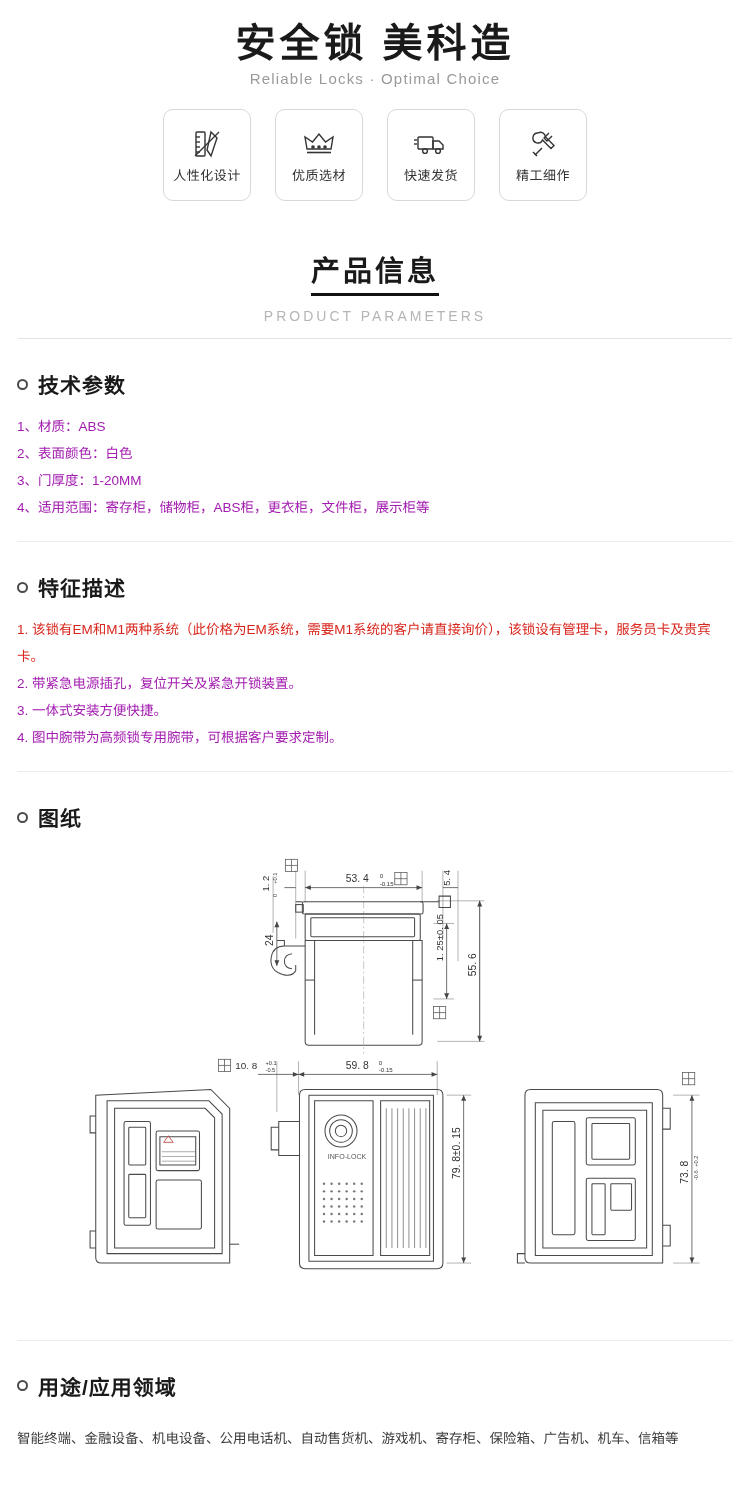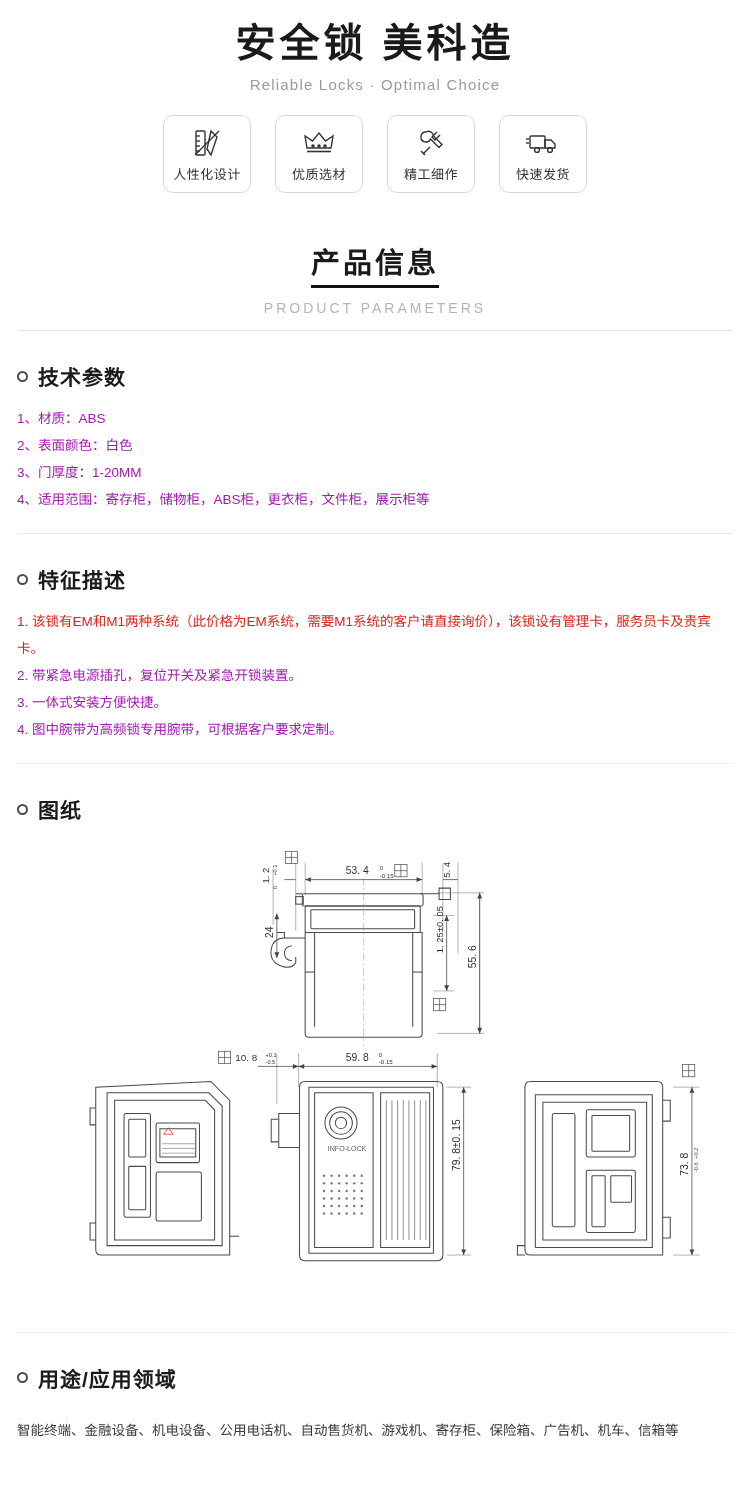--- a/index.html
+++ b/index.html
@@ -26,33 +26,32 @@
     font-size: 40px;
     font-weight: bold;
     letter-spacing: 4px;
     color: #1a1a1a;
     line-height: 1.35;
   }
   .header-sub {
     font-size: 15px;
     color: #9a9a9a;
     letter-spacing: 1.2px;
-    margin-top: 6px;
   }
 
   
   .badges {
     display: flex;
     justify-content: center;
     gap: 24px;
     margin-top: 22px;
   }
   .badge {
     width: 88px;
-    height: 78px;
+    height: 92px;
     border: 1px solid #d8d8d8;
     border-radius: 10px;
     display: flex;
     flex-direction: column;
     align-items: center;
     justify-content: center;
     background: #fff;
   }
   .badge-icon {
     height: 34px;
@@ -173,42 +172,42 @@
           <circle cx="11" cy="18" r="1.1" fill="#333"></circle>
           <circle cx="17" cy="18" r="1.1" fill="#333"></circle>
           <circle cx="23" cy="18" r="1.1" fill="#333"></circle>
         </svg>
       </div>
       <div class="badge-label">优质选材</div>
     </div>
 
     <div class="badge">
       <div class="badge-icon">
-        <svg width="32" height="32" viewBox="0 0 32 32" fill="none" stroke="#333" stroke-width="1.4">
-          <path d="M11 5 a5 5 0 1 0 4.5 7 L24 20.5 l3 -3 L18.5 9 A5 5 0 0 0 11 5 z"></path>
-          <path d="M22 5 l-5 5 3 3 5 -5"></path>
-          <path d="M8 27 l7 -7"></path>
-          <path d="M6 24 l4 4"></path>
-        </svg>
-      </div>
-      <div class="badge-label">精工细作</div>
-    </div>
-
-    <div class="badge">
-      <div class="badge-icon">
         <svg width="34" height="26" viewBox="0 0 34 26" fill="none" stroke="#333" stroke-width="1.4">
           <rect x="4" y="6" width="15" height="12" rx="1"></rect>
           <path d="M19 10 h6 l4 4 v4 h-10 z"></path>
           <circle cx="11" cy="20" r="2.4"></circle>
           <circle cx="24" cy="20" r="2.4"></circle>
           <line x1="0" y1="9" x2="3" y2="9"></line>
           <line x1="0" y1="13" x2="3" y2="13"></line>
         </svg>
       </div>
       <div class="badge-label">快速发货</div>
+    </div>
+
+    <div class="badge">
+      <div class="badge-icon">
+        <svg width="32" height="32" viewBox="0 0 32 32" fill="none" stroke="#333" stroke-width="1.4">
+          <path d="M11 5 a5 5 0 1 0 4.5 7 L24 20.5 l3 -3 L18.5 9 A5 5 0 0 0 11 5 z"></path>
+          <path d="M22 5 l-5 5 3 3 5 -5"></path>
+          <path d="M8 27 l7 -7"></path>
+          <path d="M6 24 l4 4"></path>
+        </svg>
+      </div>
+      <div class="badge-label">精工细作</div>
     </div>
 
   </div>
 </div>
 
 <div class="section-title-wrap">
   <div class="section-title">产品信息</div>
   <div class="section-sub">PRODUCT PARAMETERS</div>
 </div>
 <hr class="hr-line">

